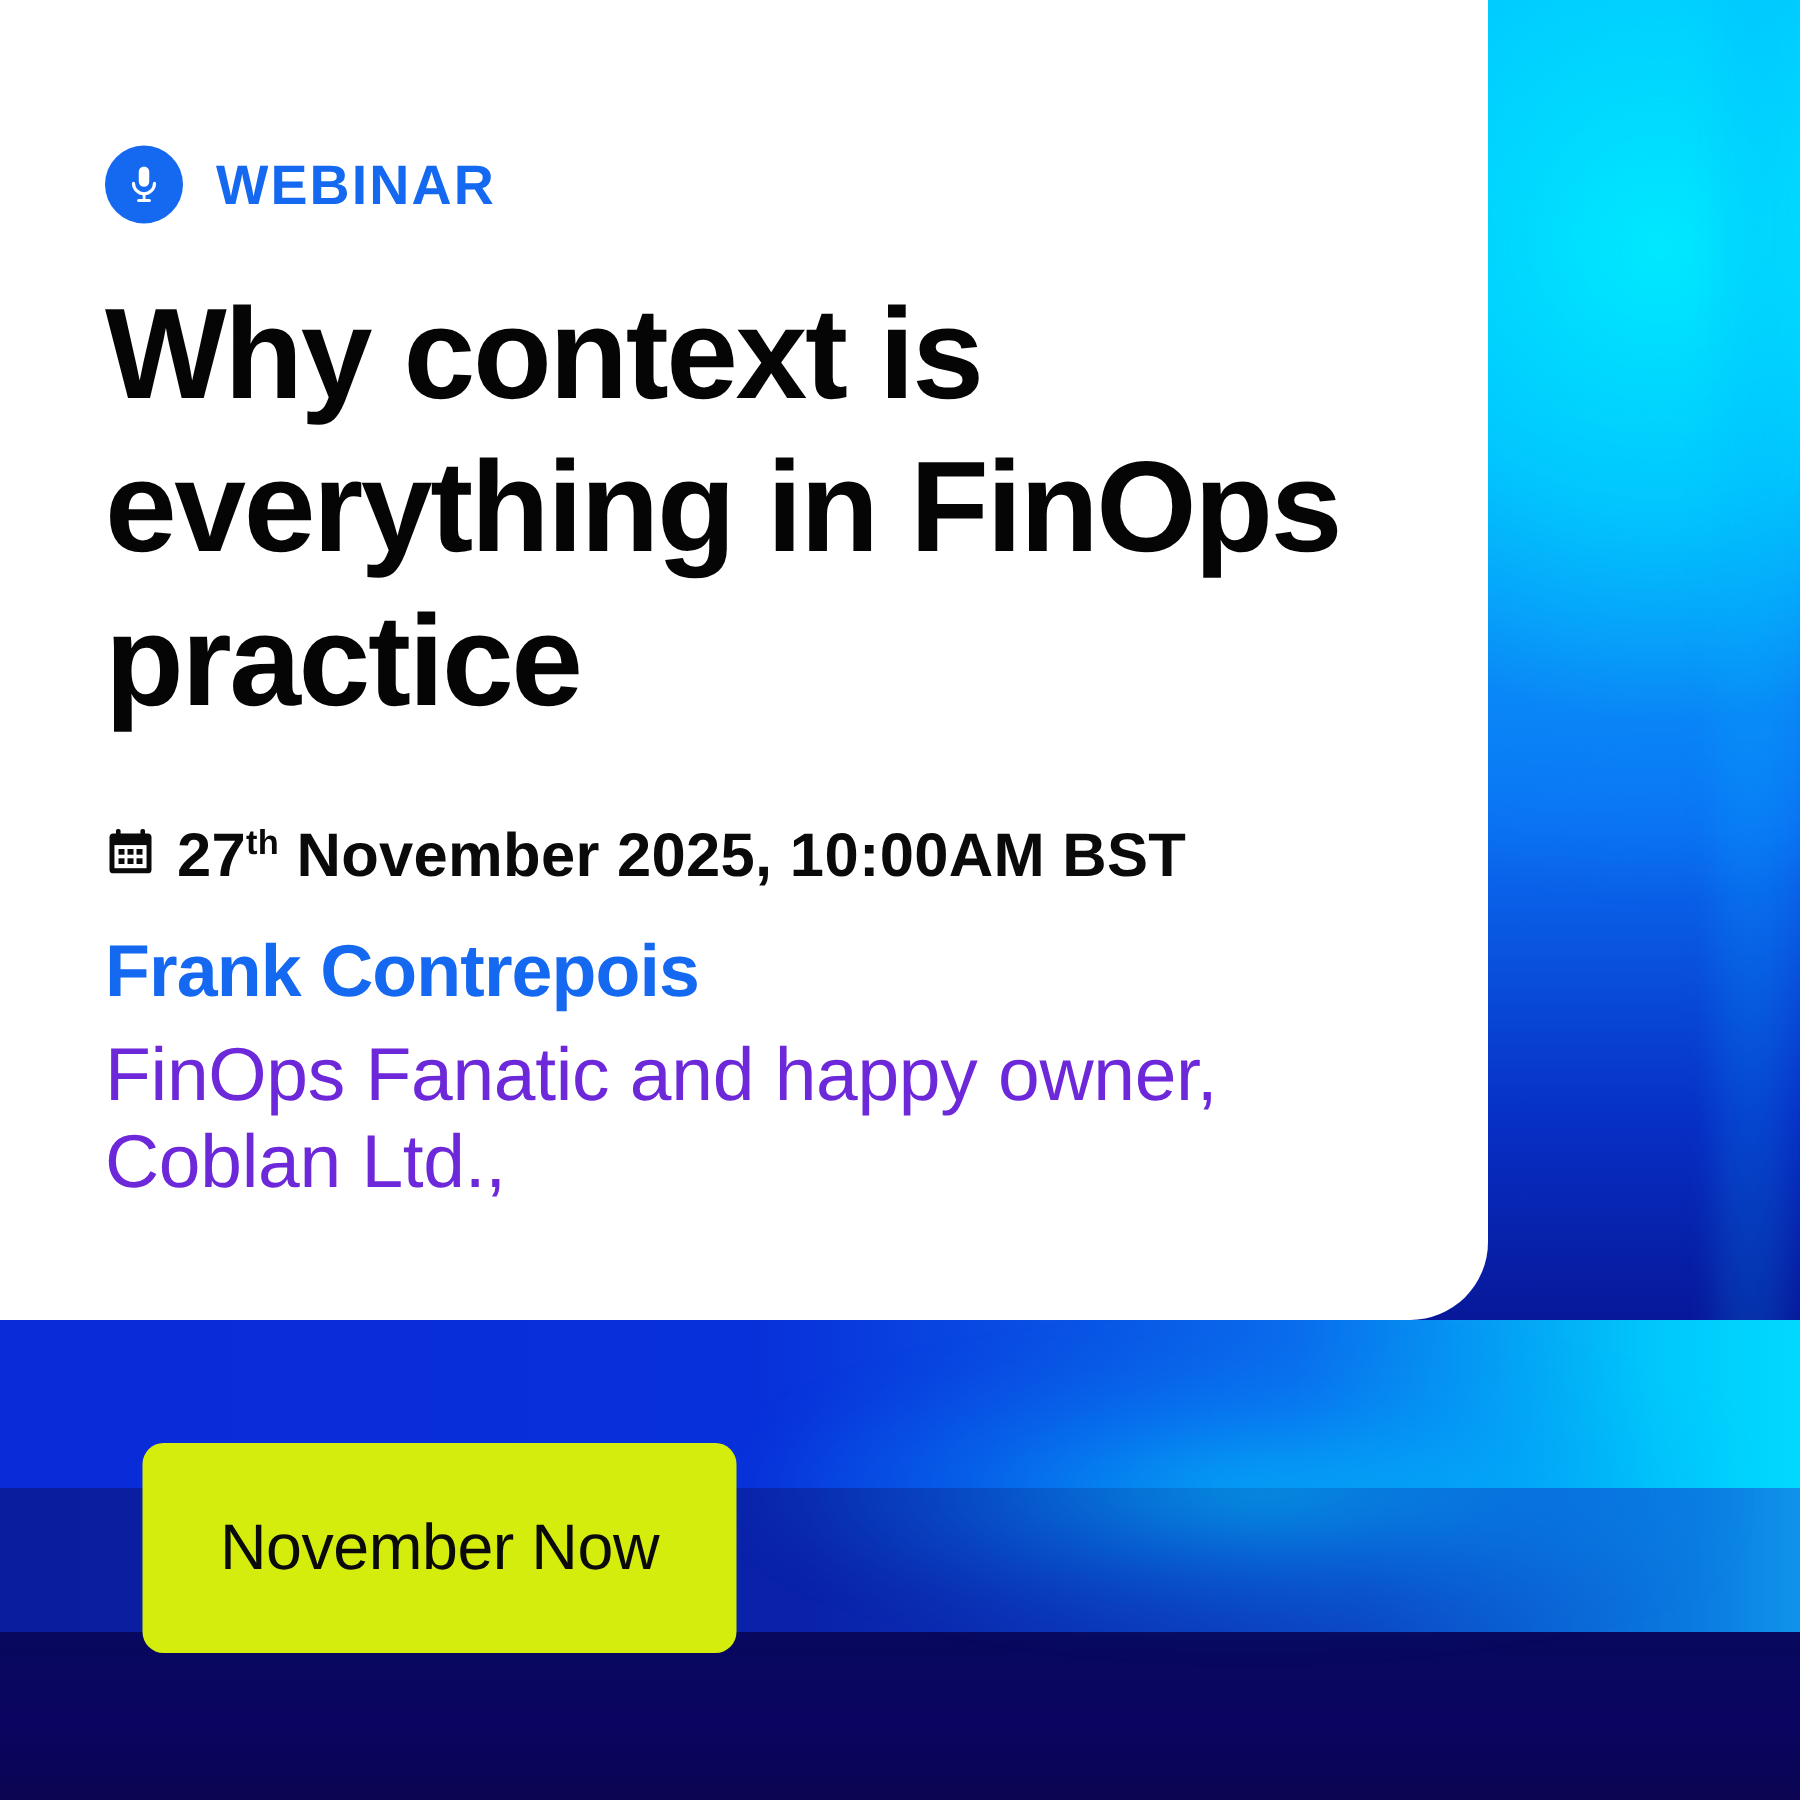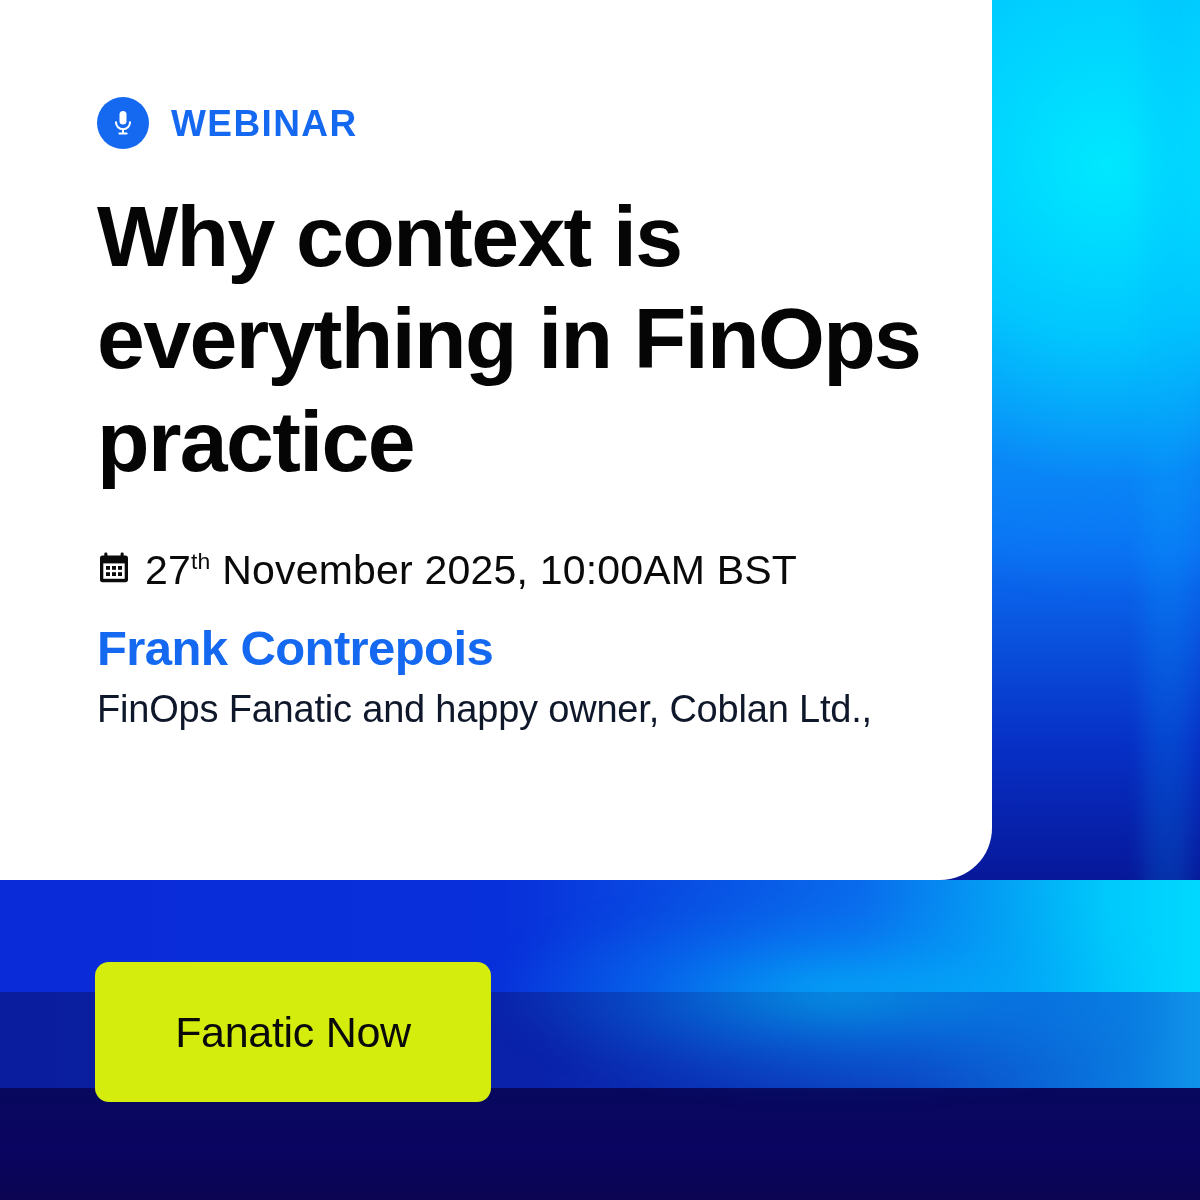--- a/index.html
+++ b/index.html
@@ -138,21 +138,21 @@
   
   .card {
     position: absolute;
     left: 0;
     top: 0;
     width: 992px;
     height: 880px;
     background: #ffffff;
     border-bottom-right-radius: 52px;
     box-sizing: border-box;
-    padding: 97px 60px 0 97px;
+    padding: 97px 60px 0 70px;
   }
 
   
   .badge-row {
     display: flex;
     align-items: center;
     gap: 22px;
   }
   .mic-circle {
     width: 52px;
@@ -186,21 +186,21 @@
   
   .date-row {
     display: flex;
     align-items: center;
     gap: 14px;
     margin-top: 57px;
   }
   .cal-icon { flex: 0 0 auto; display: block; }
   .date-text {
     font-size: 41px;
-    font-weight: 400;
+    font-weight: 700;
     letter-spacing: 0.2px;
     color: #0a0a0a;
     line-height: 1;
     white-space: nowrap;
   }
   .date-text sup {
     font-size: 0.56em;
     vertical-align: super;
     line-height: 0;
   }
@@ -209,24 +209,24 @@
   .speaker-name {
     margin-top: 32px;
     font-size: 49px;
     font-weight: 700;
     letter-spacing: -0.6px;
     color: #1569f0;
     line-height: 1.05;
   }
   .speaker-role {
     margin-top: 14px;
-    font-size: 38px;
+    font-size: 50px;
     font-weight: 400;
     letter-spacing: -0.2px;
-    color: #0f172a;
+    color: #6d28d9;
     line-height: 1.15;
   }
 
   
   .cta {
     position: absolute;
     left: 95px;
     top: 962px;
     width: 396px;
     height: 140px;
@@ -296,15 +296,15 @@
         </svg>
       </span>
       <span class="date-text"><span>27</span><sup>th</sup><span> November 2025, 10:00AM BST</span></span>
     </div>
 
     <div class="speaker-name">Frank Contrepois</div>
     <div class="speaker-role">FinOps Fanatic and happy owner, Coblan Ltd.,</div>
 
   </div>
 
-  <button class="cta">Fanatic Now</button>
+  <button class="cta">November Now</button>
 
 </div>
 
 </body></html>

